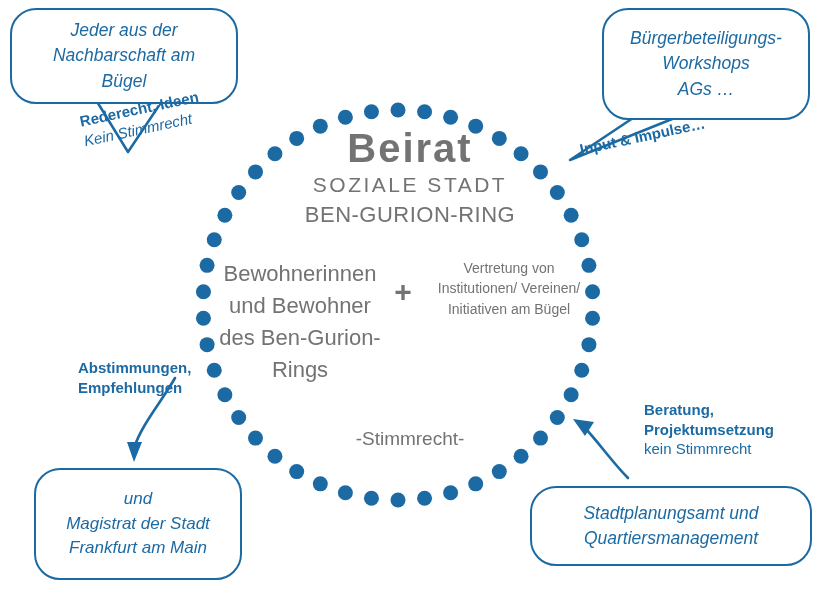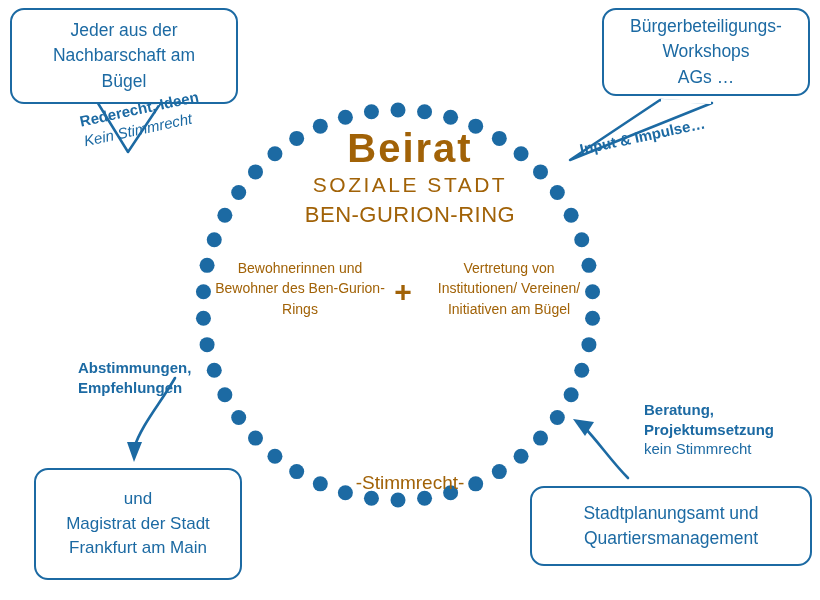--- a/index.html
+++ b/index.html
@@ -23,80 +23,80 @@
     top: 0;
     width: 820px;
     height: 600px;
   }
 
   
   .box {
     position: absolute;
     box-sizing: border-box;
     border: 2.5px solid #1c6aa3;
-    border-radius: 14px;
+    border-radius: 26px;
     background: #ffffff;
     color: #1c6aa3;
     display: flex;
     flex-direction: column;
     align-items: center;
     justify-content: center;
     text-align: center;
     font-size: 17.5px;
     line-height: 1.45;
     padding: 20px 10px;
+    font-style: italic;
   }
   .box .line { display: block; white-space: nowrap; }
 
   #box-neighbourhood { left: 10px;  top: 8px;   width: 228px; height: 96px; }
-  #box-workshops     { left: 602px; top: 8px;   width: 208px; height: 88px; }
+  #box-workshops     { left: 602px; top: 8px;   width: 208px; height: 112px; }
   #box-ortsbeirat    { left: 34px;  top: 468px; width: 208px; height: 112px; font-size: 17px;}
   #box-stadtplanung  { left: 530px; top: 486px; width: 282px; height: 80px; }
 
   
   .center-text {
     position: absolute;
-    color: #a16207;
+    color: #737373;
     text-align: center;
   }
   #title-main {
     left: 260px; top: 126px; width: 300px;
     font-size: 40px;
     font-weight: bold;
     letter-spacing: 2px;
   }
   #title-sub1 {
     left: 260px; top: 173px; width: 300px;
     font-size: 21px;
     letter-spacing: 2.5px;
   }
   #title-sub2 {
     left: 260px; top: 202px; width: 300px;
     font-size: 22px;
     letter-spacing: 0.5px;
   }
   #col-left {
     left: 210px; top: 258px; width: 180px;
-    font-size: 14px;
+    font-size: 22px;
     line-height: 1.45;
   }
   #col-right {
     left: 424px; top: 258px; width: 170px;
     font-size: 14px;
     line-height: 1.45;
   }
   #plus-sign {
     left: 385px; top: 275px; width: 36px;
     font-size: 30px;
     font-weight: bold;
   }
   #stimmrecht {
     left: 300px; top: 428px; width: 220px;
     font-size: 19px;
-    margin-top: 44px;
   }
 
   
   .arrow-label {
     position: absolute;
     color: #1c6aa3;
     font-size: 15px;
     line-height: 1.3;
   }
   .arrow-label .bold { font-weight: bold; }

